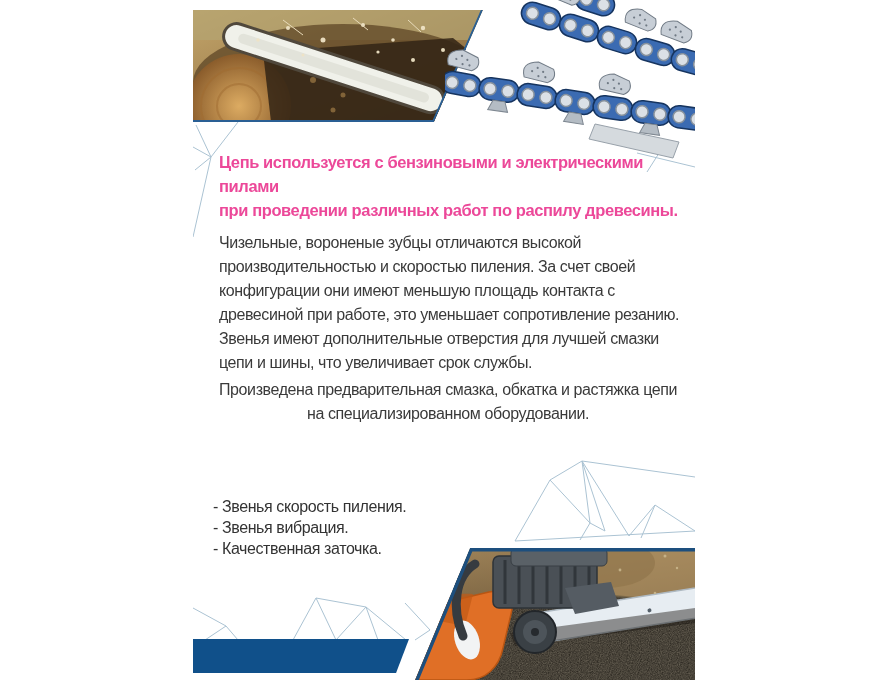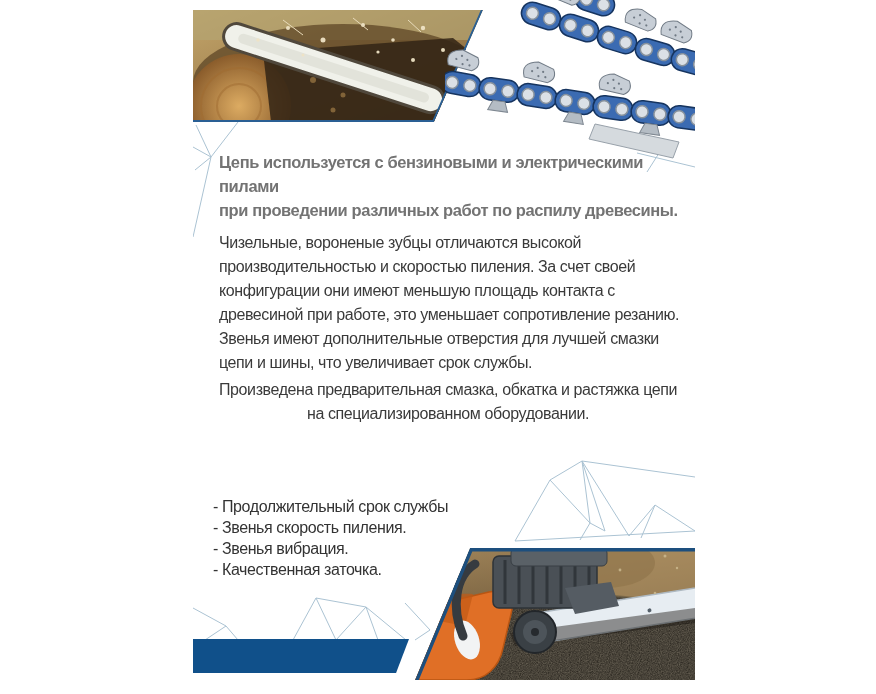--- a/index.html
+++ b/index.html
@@ -11,21 +11,21 @@
   .photo svg{display:block;}
   .photo-topleft{left:0;top:10px;width:290px;height:112px;
         clip-path:polygon(0 0,100% 0,83.1% 100%,0 100%);}
   .photo-topright{left:252px;top:0;width:250px;height:160px;}
   .photo-bottom{left:222px;top:548px;width:280px;height:132px;
         clip-path:polygon(19.6% 0,100% 0,100% 100%,0 100%);}
   .blue-bar{position:absolute;left:0;top:639px;width:216px;height:34px;z-index:2;
         background:#10508a;clip-path:polygon(0 0,100% 0,94% 100%,0 100%);}
   .textblock{position:absolute;z-index:3;margin:0;white-space:pre-line;
         color:#3a3a3a;font-size:16px;line-height:24px;letter-spacing:-0.4px;}
-  .intro{left:26px;top:150px;font-weight:700;color:#737373;font-size:16.5px;}
+  .intro{left:26px;top:150px;font-weight:700;color:#ec4899;font-size:16.5px;}
   .body1{left:26px;top:231px;}
   .body2{left:26px;top:378px;text-align:center;}
   .adv-heading{position:absolute;left:25px;top:455px;z-index:3;margin:0;
         font-size:17px;font-weight:700;color:#1c1c1c;letter-spacing:-0.3px;}
   .advantages{position:absolute;left:20px;top:496px;z-index:3;margin:0;padding:0;
         list-style:none;font-size:16px;line-height:21px;color:#333333;letter-spacing:-0.4px;}
 </style>
 </head>
 <body>
 
@@ -152,21 +152,20 @@
 при проведении различных работ по распилу древесины.</p>
     <p class="textblock body1">Чизельные, вороненые зубцы отличаются высокой
 производительностью и скоростью пиления. За счет своей
 конфигурации они имеют меньшую площадь контакта с
 древесиной при работе, это уменьшает сопротивление резанию.
 Звенья имеют дополнительные отверстия для лучшей смазки
 цепи и шины, что увеличивает срок службы.</p>
     <p class="textblock body2">Произведена предварительная смазка, обкатка и растяжка цепи
 на специализированном оборудовании.</p>
     <ul class="advantages">
-      <li>- Продолжительный срок службы</li>
       <li>- Звенья скорость пиления.</li>
       <li>- Звенья вибрация.</li>
       <li>- Качественная заточка.</li>
     </ul>
 
     <div class="photo photo-bottom">
       <svg width="280" height="132" viewBox="0 0 280 132">
         <defs>
           <linearGradient id="bgblur" x1="0" y1="0" x2="0.3" y2="1">
             <stop offset="0" stop-color="#a08459"></stop>

